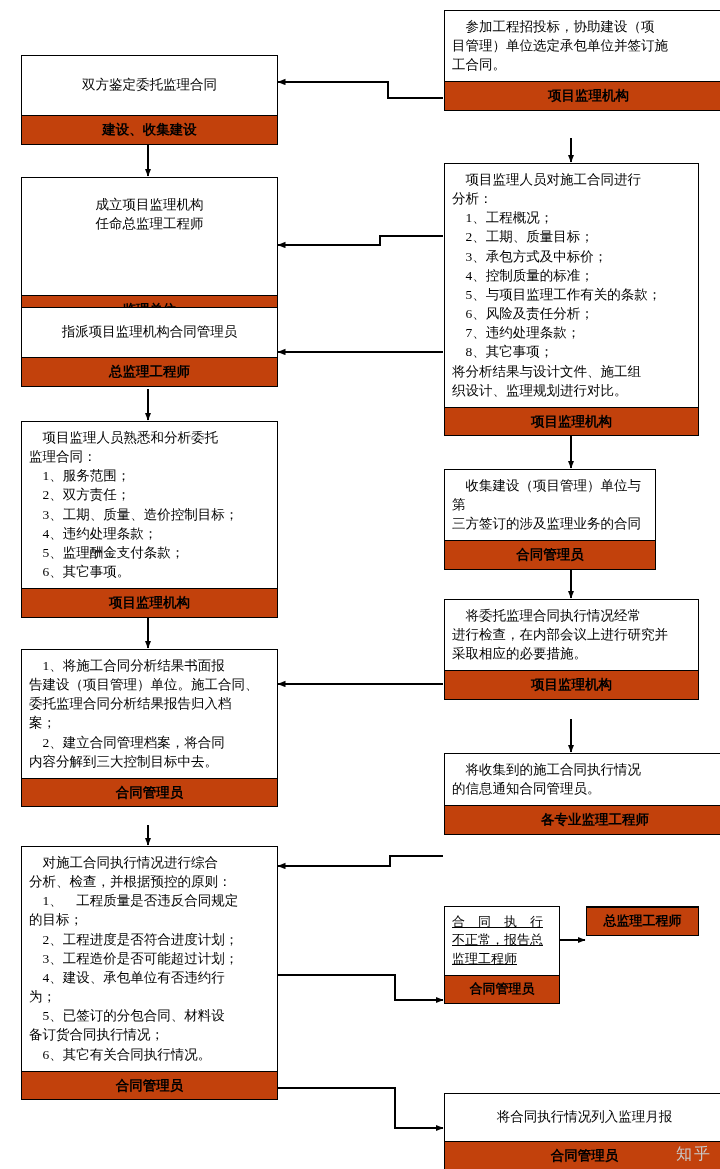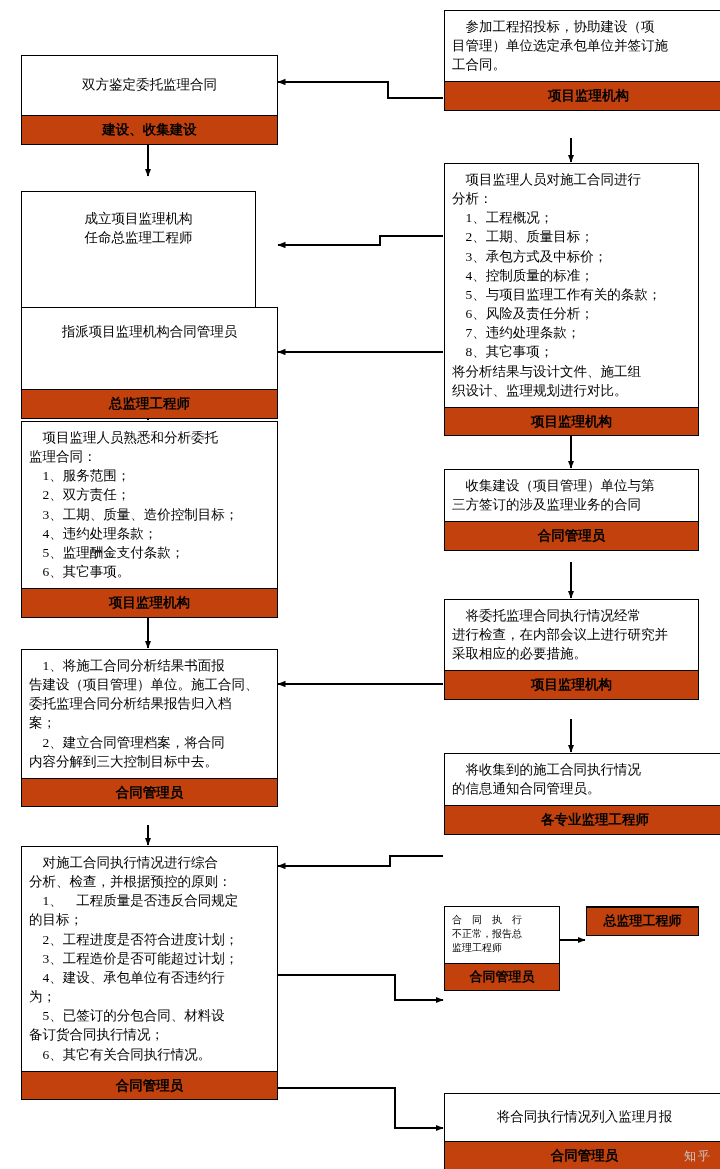--- a/index.html
+++ b/index.html
@@ -63,21 +63,21 @@
     left: 0;
     top: 0;
     width: 720px;
     height: 1169px;
     pointer-events: none;
   }
   .wm {
     position: absolute;
     right: 8px;
     bottom: 4px;
-    font-size: 12px;
+    font-size: 16px;
     color: #c9c9c9;
     letter-spacing: 2px;
     font-family: "Liberation Sans", sans-serif;
   }
 </style>
 </head>
 <body>
 
 <div id="canvas">
 
@@ -123,27 +123,27 @@
 
       <path d="M560,940 L585,940"></path>
     </g>
   </svg>
 
   <div class="node shadow" style="left:21px; top:55px; width:257px;">
     <div class="body center" style="min-height:46px;">双方鉴定委托监理合同</div>
     <div class="owner">建设、收集建设</div>
   </div>
 
-  <div class="node shadow" style="left:21px; top:191px; width:235px;gap:44px;">
+  <div class="node shadow" style="left:21px; top:177px; width:257px;gap:44px;">
     <div class="body center" style="min-height:60px; text-align:center;">成立项目监理机构
 任命总监理工程师</div>
     <div class="owner">监理单位</div>
   </div>
 
-  <div class="node shadow" style="left:21px; top:307px; width:257px;gap:32px;">
+  <div class="node shadow" style="left:21px; top:307px; width:257px;">
     <div class="body center" style="min-height:36px;">指派项目监理机构合同管理员</div>
     <div class="owner">总监理工程师</div>
   </div>
 
   <div class="node shadow" style="left:21px; top:421px; width:257px;">
     <div class="body">　项目监理人员熟悉和分析委托
 监理合同：
 　1、服务范围；
 　2、双方责任；
 　3、工期、质量、造价控制目标；
@@ -194,41 +194,41 @@
 　4、控制质量的标准；
 　5、与项目监理工作有关的条款；
 　6、风险及责任分析；
 　7、违约处理条款；
 　8、其它事项；
 将分析结果与设计文件、施工组
 织设计、监理规划进行对比。</div>
     <div class="owner">项目监理机构</div>
   </div>
 
-  <div class="node shadow" style="left:444px; top:469px; width:255px;">
+  <div class="node shadow" style="left:444px; top:469px; width:212px;">
     <div class="body">　收集建设（项目管理）单位与第
 三方签订的涉及监理业务的合同</div>
     <div class="owner">合同管理员</div>
   </div>
 
   <div class="node shadow" style="left:444px; top:599px; width:255px;">
     <div class="body">　将委托监理合同执行情况经常
 进行检查，在内部会议上进行研究并
 采取相应的必要措施。</div>
     <div class="owner">项目监理机构</div>
   </div>
 
   <div class="node shadow" style="left:444px; top:753px; width:302px;">
     <div class="body">　将收集到的施工合同执行情况
 的信息通知合同管理员。</div>
     <div class="owner">各专业监理工程师</div>
   </div>
 
   <div class="node shadow" style="left:444px; top:906px; width:116px;">
-    <div class="body" style="font-size:10px;">合　同　执　行
+    <div class="body" style="font-size:13px;text-decoration:underline;">合　同　执　行
 不正常，报告总
 监理工程师</div>
     <div class="owner" style="font-size:13px;">合同管理员</div>
   </div>
 
   <div class="node shadow" style="left:586px; top:906px; width:113px;">
     <div class="owner" style="font-size:13px;">总监理工程师</div>
   </div>
 
   <div class="node shadow" style="left:444px; top:1093px; width:281px;justify-content:flex-end;">

